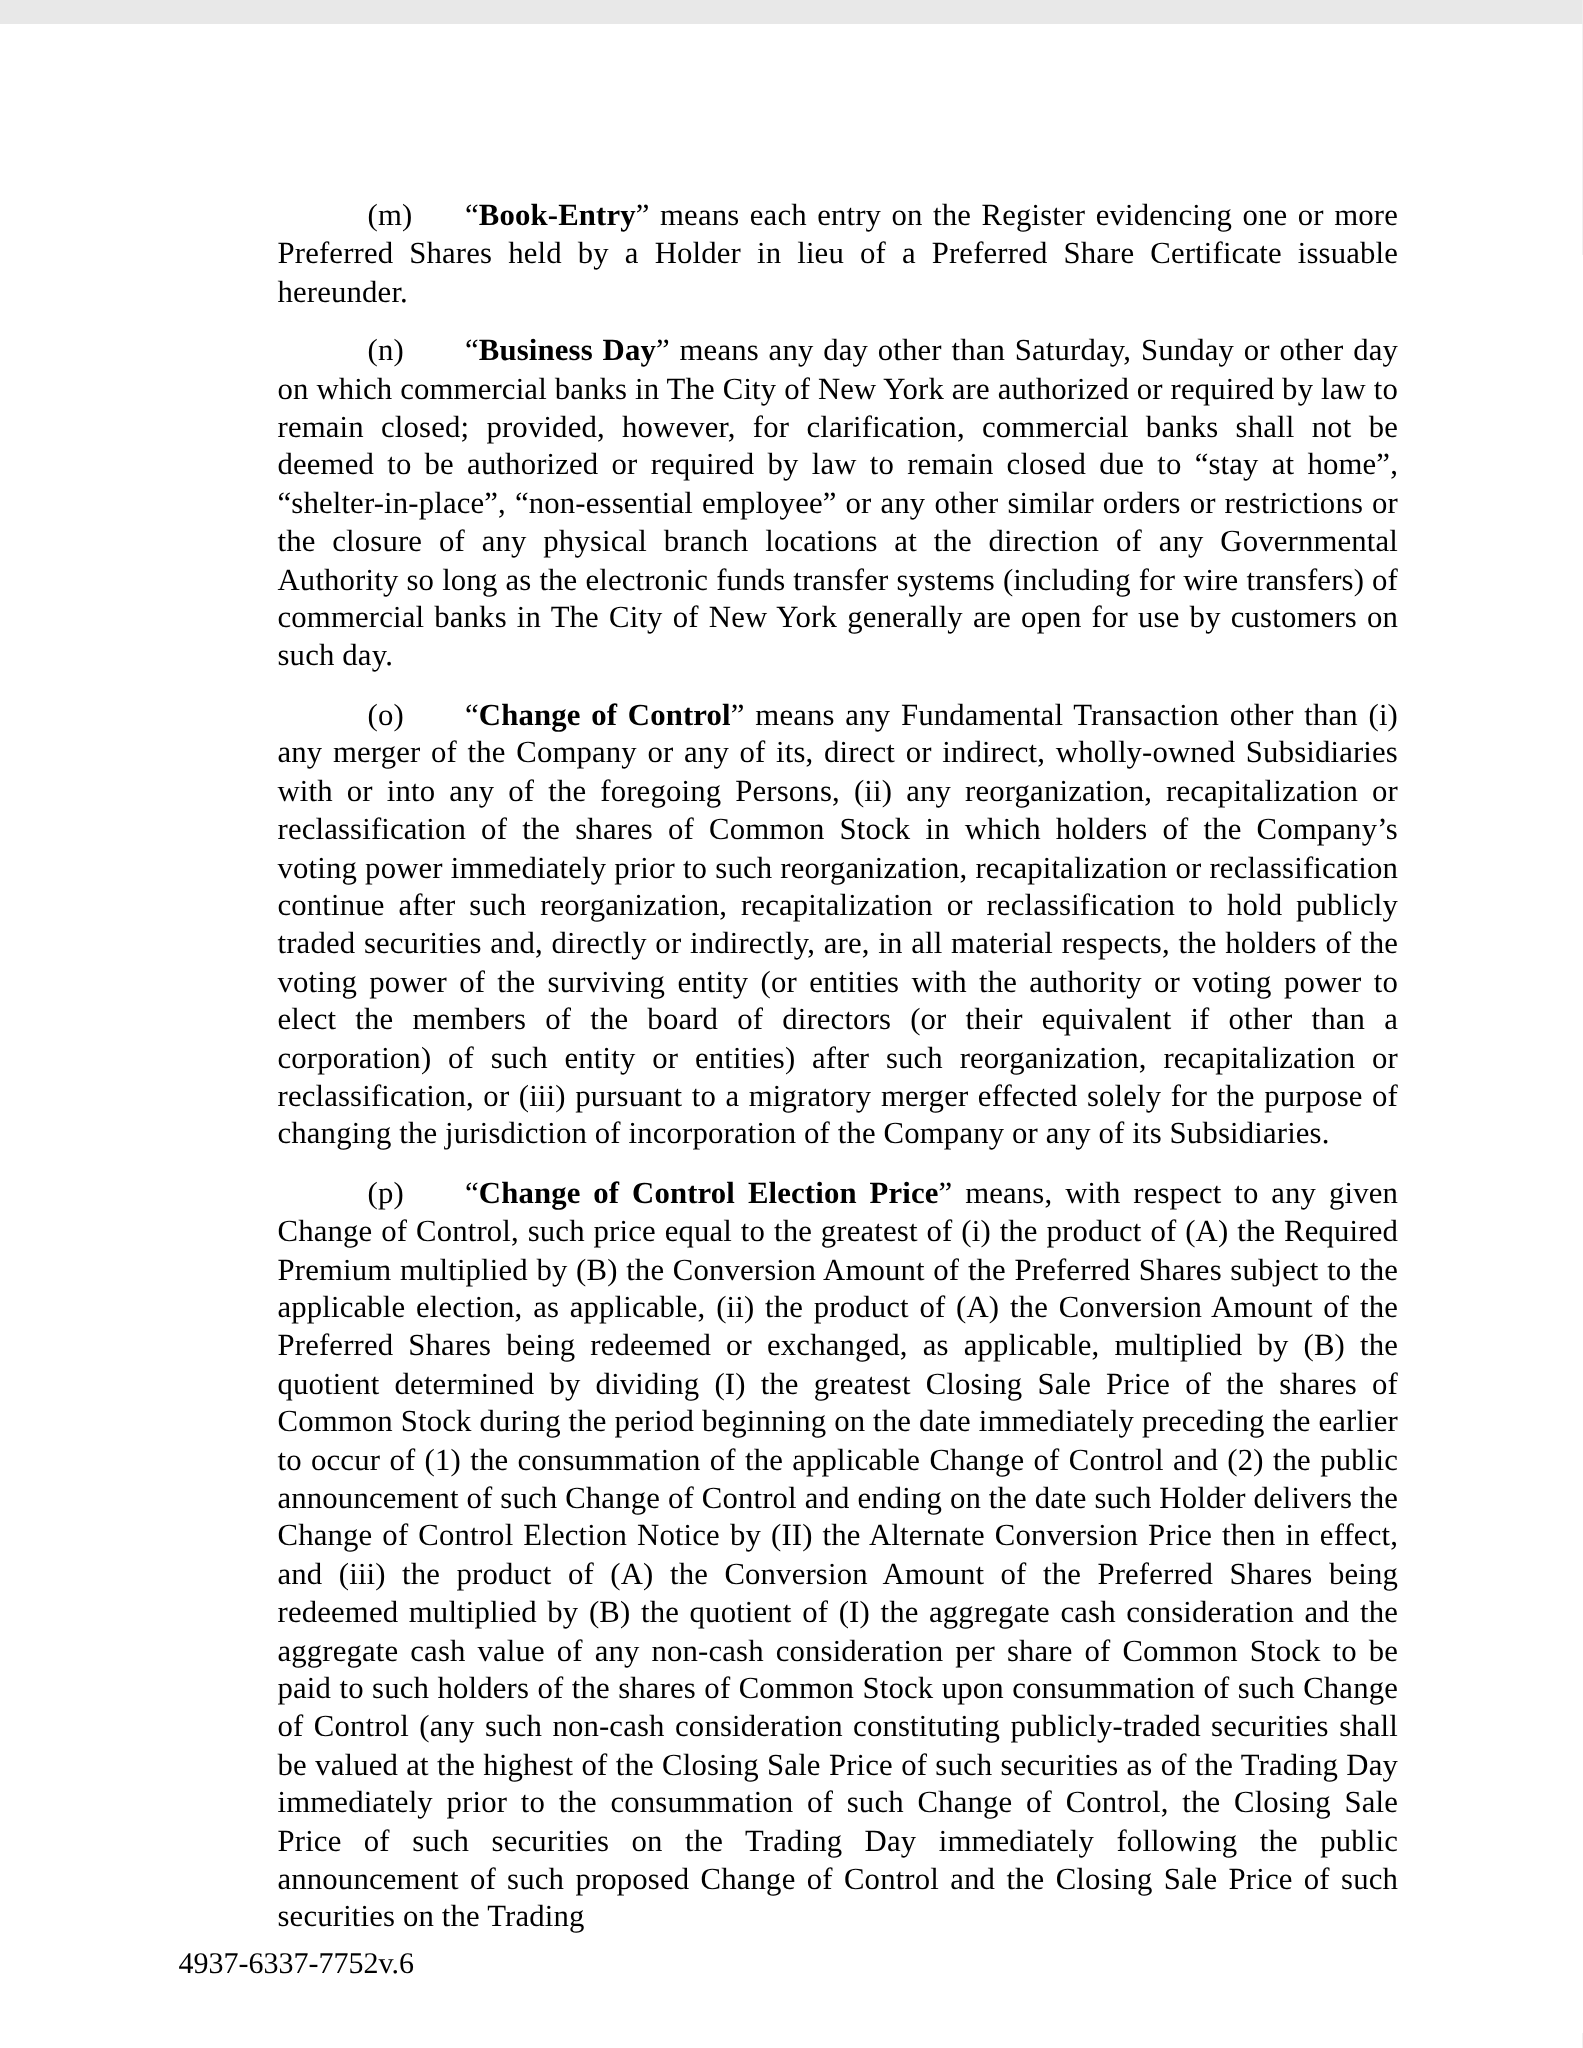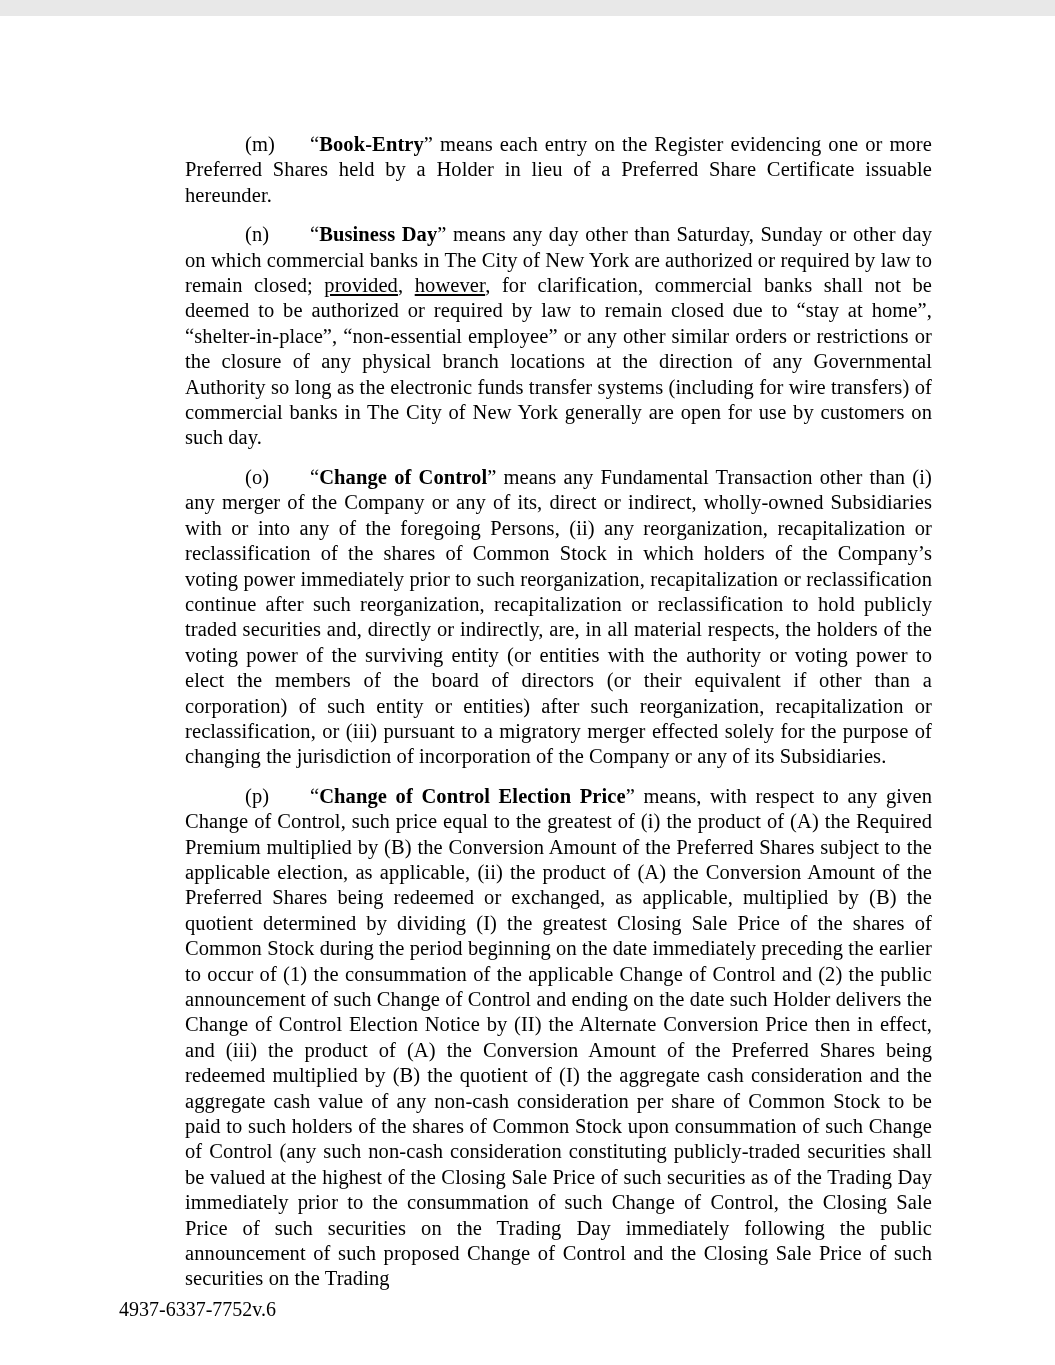--- a/index.html
+++ b/index.html
@@ -30,21 +30,21 @@
     text-align: justify;
     letter-spacing: 0.1px;
   }
   .plabel {
     display: inline-block;
     width: 125px;
     padding-left: 60px;
     box-sizing: border-box;
   }
   .bold { font-weight: bold; }
-  .underline { text-decoration: underline; }
+  .underline { }
   .page-number {
     position: absolute;
     top: 1218px;
     left: 0;
     width: 100%;
     text-align: center;
     font-size: 20.5px;
     line-height: 25px;
   }
   .footer-id {

